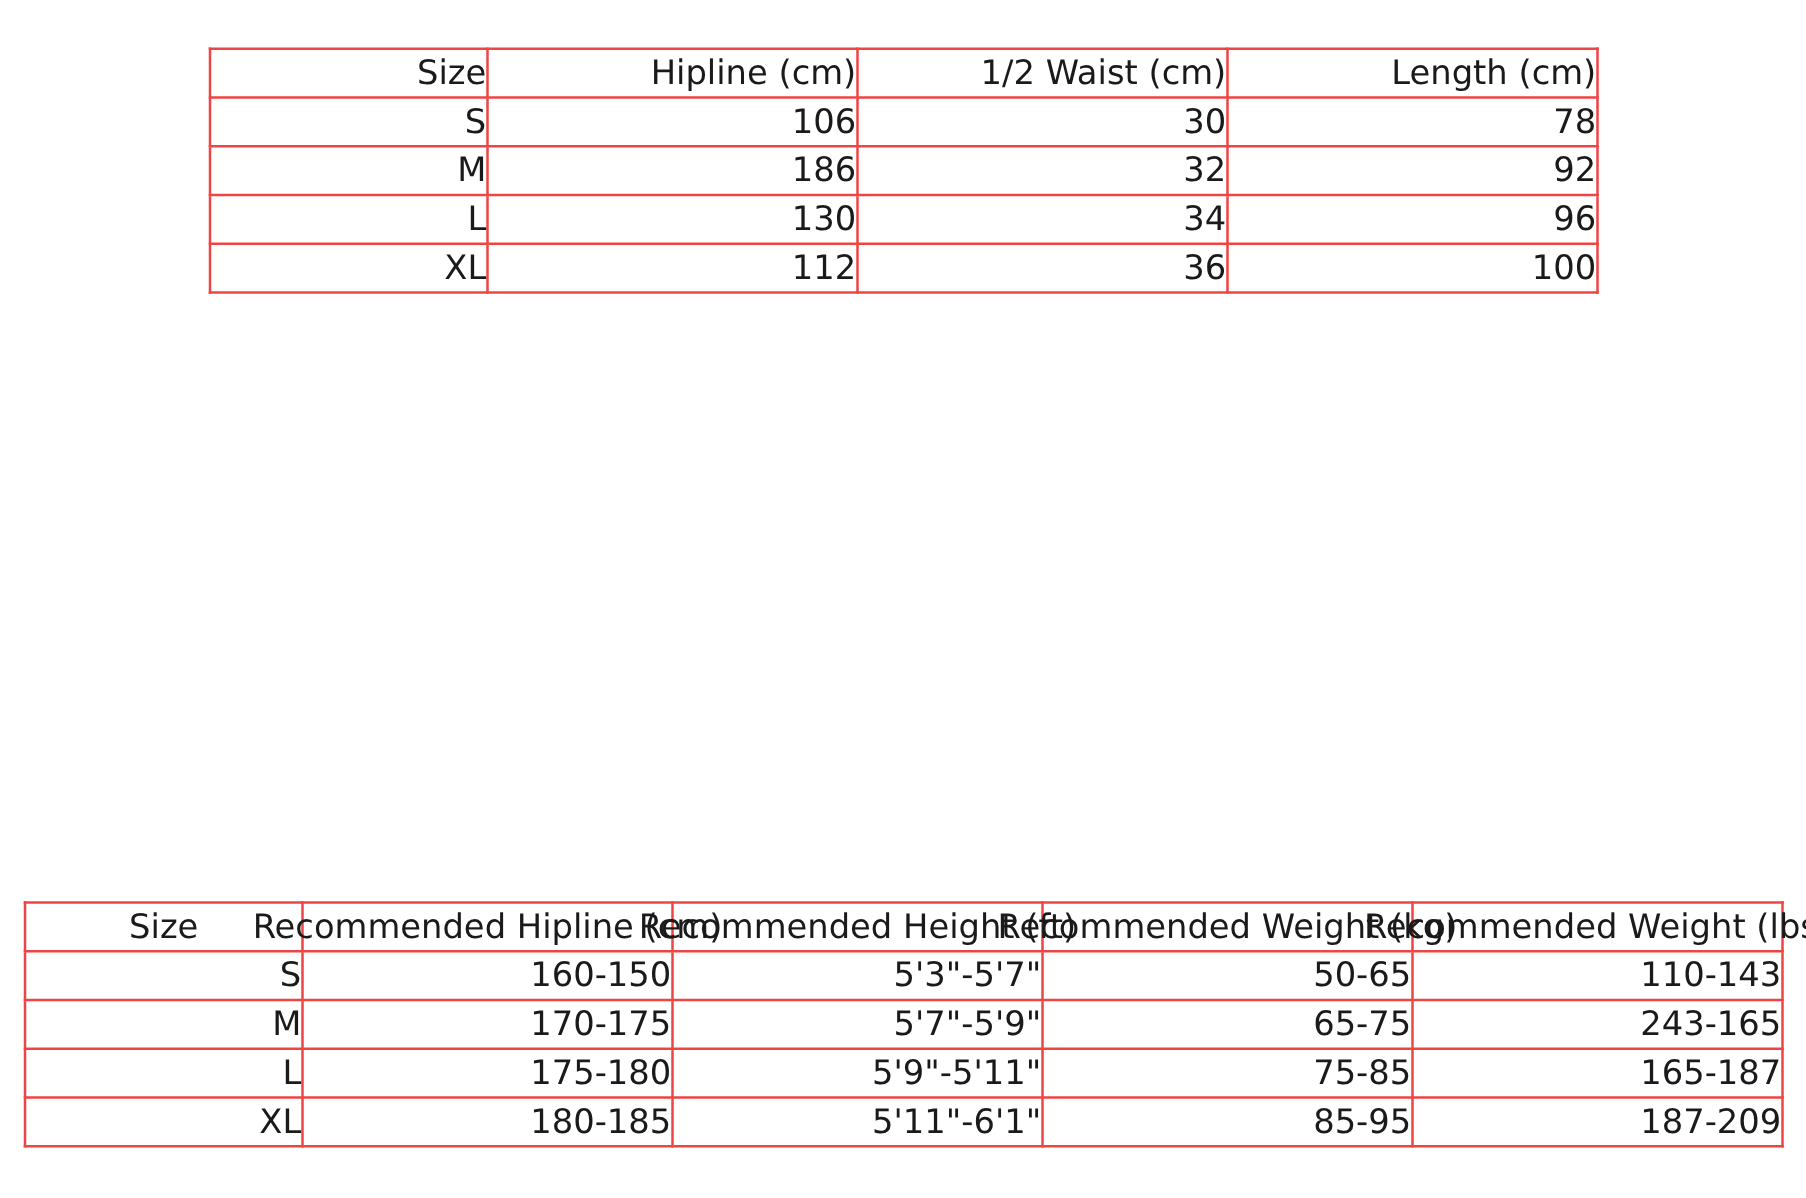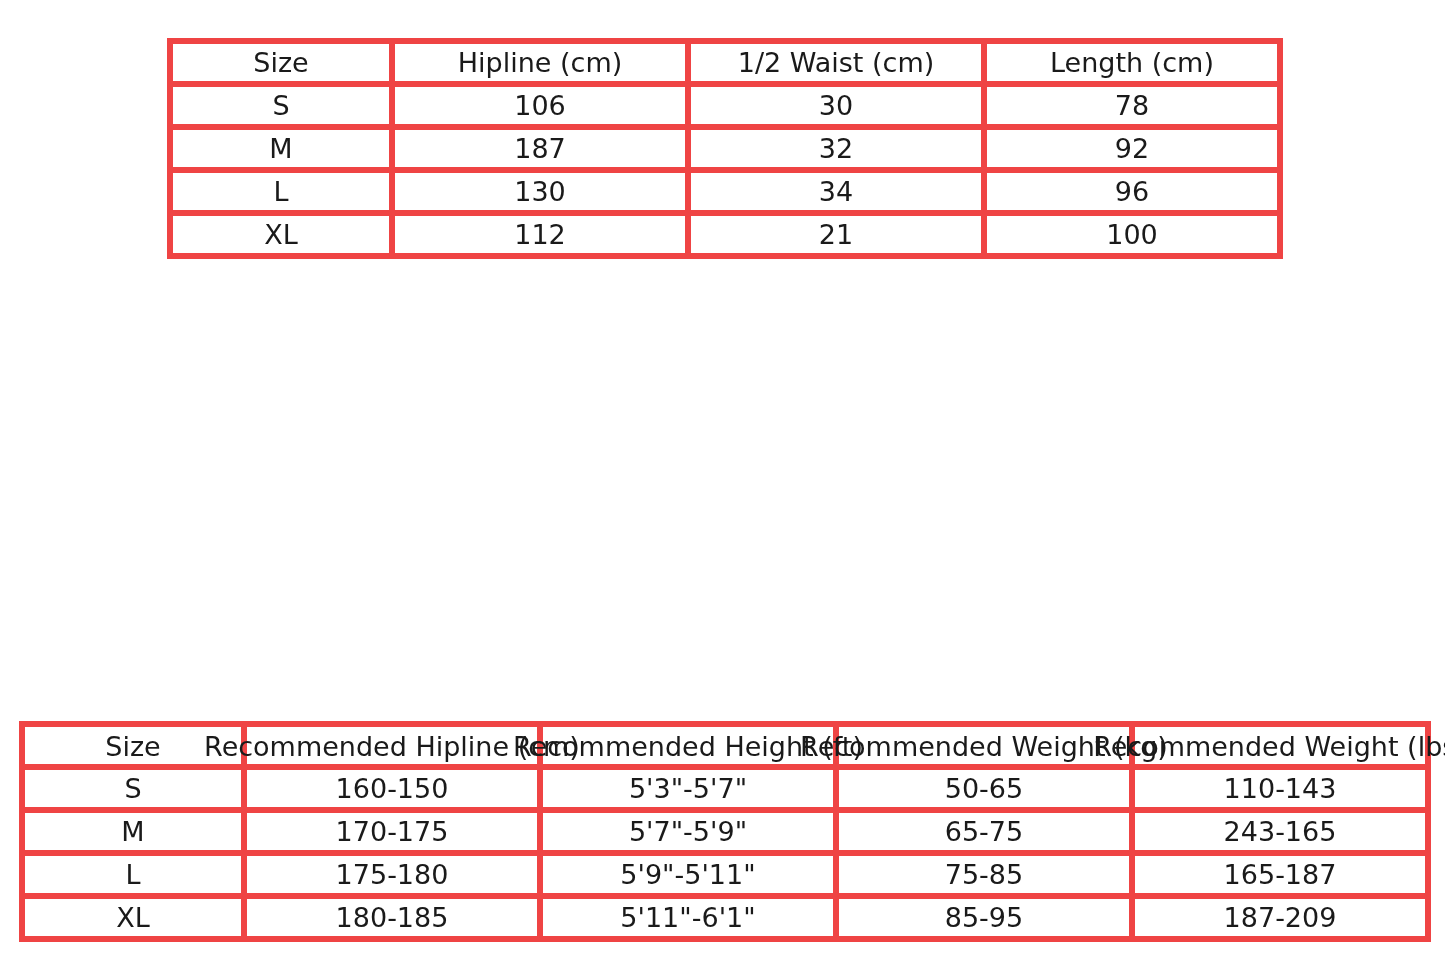--- a/index.html
+++ b/index.html
@@ -16,23 +16,23 @@
     font-family: "DejaVu Sans", sans-serif;
     color: #1a1a1a;
   }
   table.size-table {
     position: absolute;
     border-collapse: collapse;
     table-layout: fixed;
   }
   table.size-table th,
   table.size-table td {
-    border: 6px solid #ef4444;
+    border: 2px solid #ef4444;
     padding: 0;
-    text-align: center;
+    text-align: right;
     vertical-align: middle;
     font-size: 27px;
     font-weight: 400;
     line-height: 1;
     height: 37px;
     color: #1a1a1a;
     white-space: nowrap;
   }
   
   .t1 {
@@ -81,34 +81,34 @@
     </thead>
     <tbody>
       <tr>
         <td>S</td>
         <td>106</td>
         <td>30</td>
         <td>78</td>
       </tr>
       <tr>
         <td>M</td>
-        <td>187</td>
+        <td>186</td>
         <td>32</td>
         <td>92</td>
       </tr>
       <tr>
         <td>L</td>
         <td>130</td>
         <td>34</td>
         <td>96</td>
       </tr>
       <tr>
         <td>XL</td>
         <td>112</td>
-        <td>21</td>
+        <td>36</td>
         <td>100</td>
       </tr>
     </tbody>
   </table>
 
   <table class="size-table t2">
     <colgroup>
       <col style="width:222px">
       <col style="width:296px">
       <col style="width:296px">

